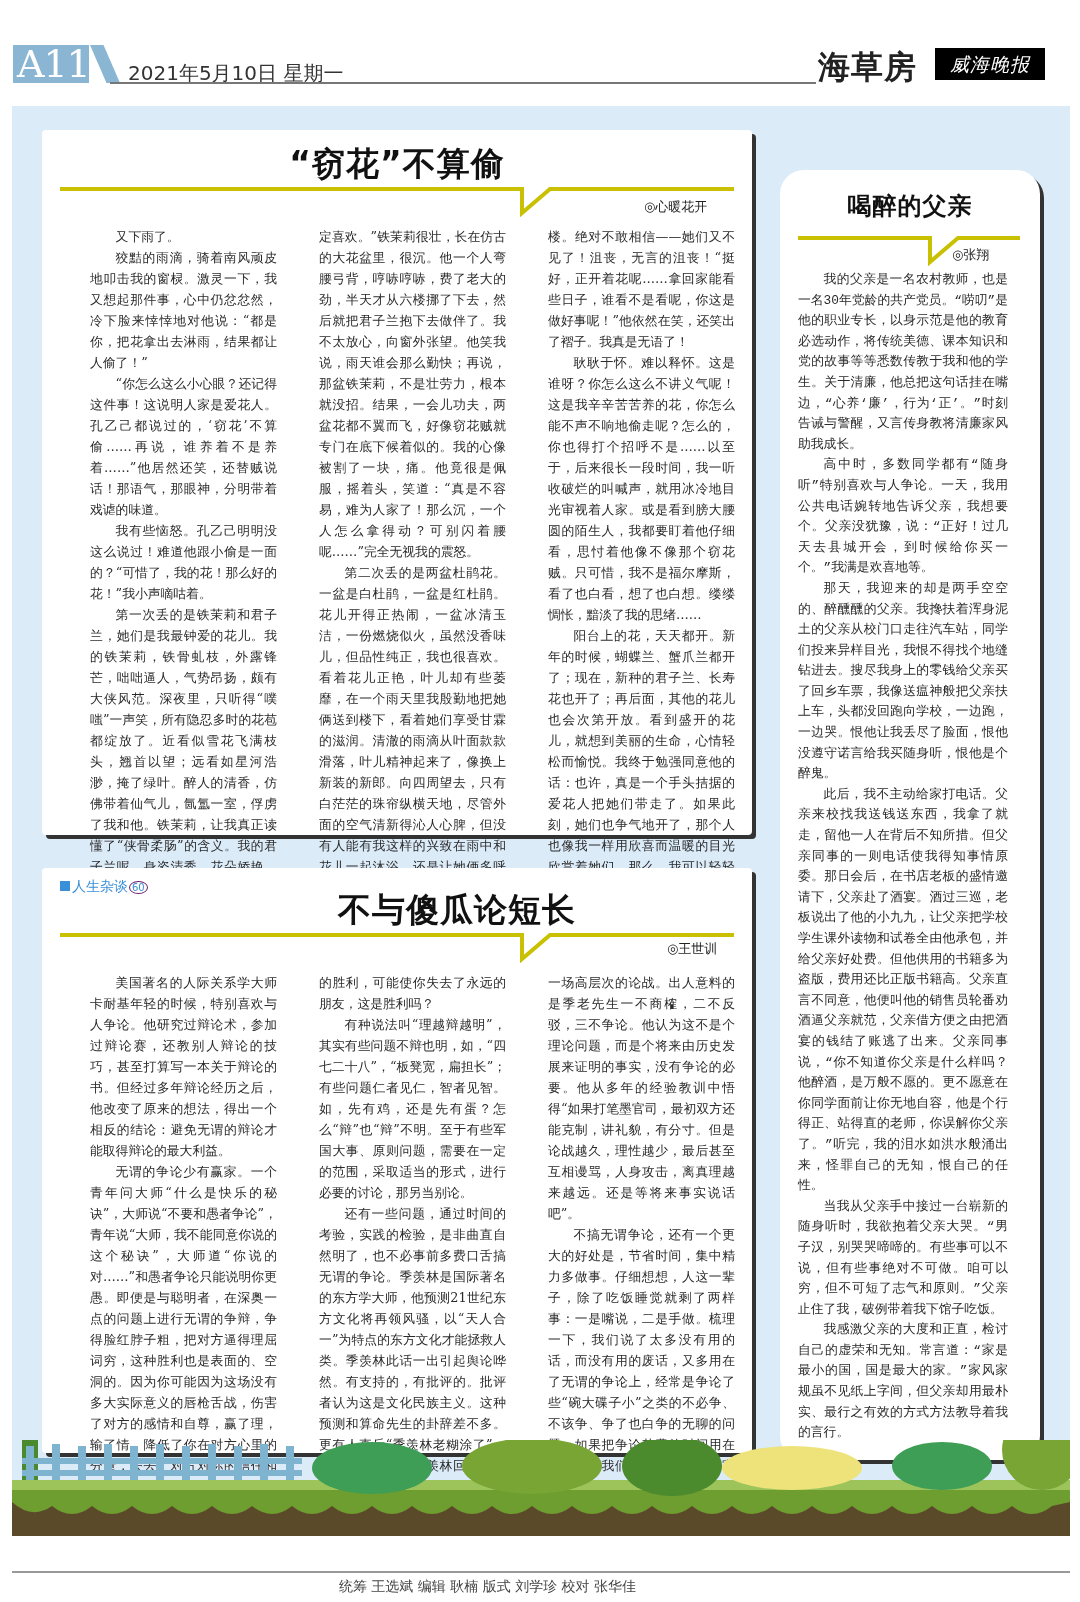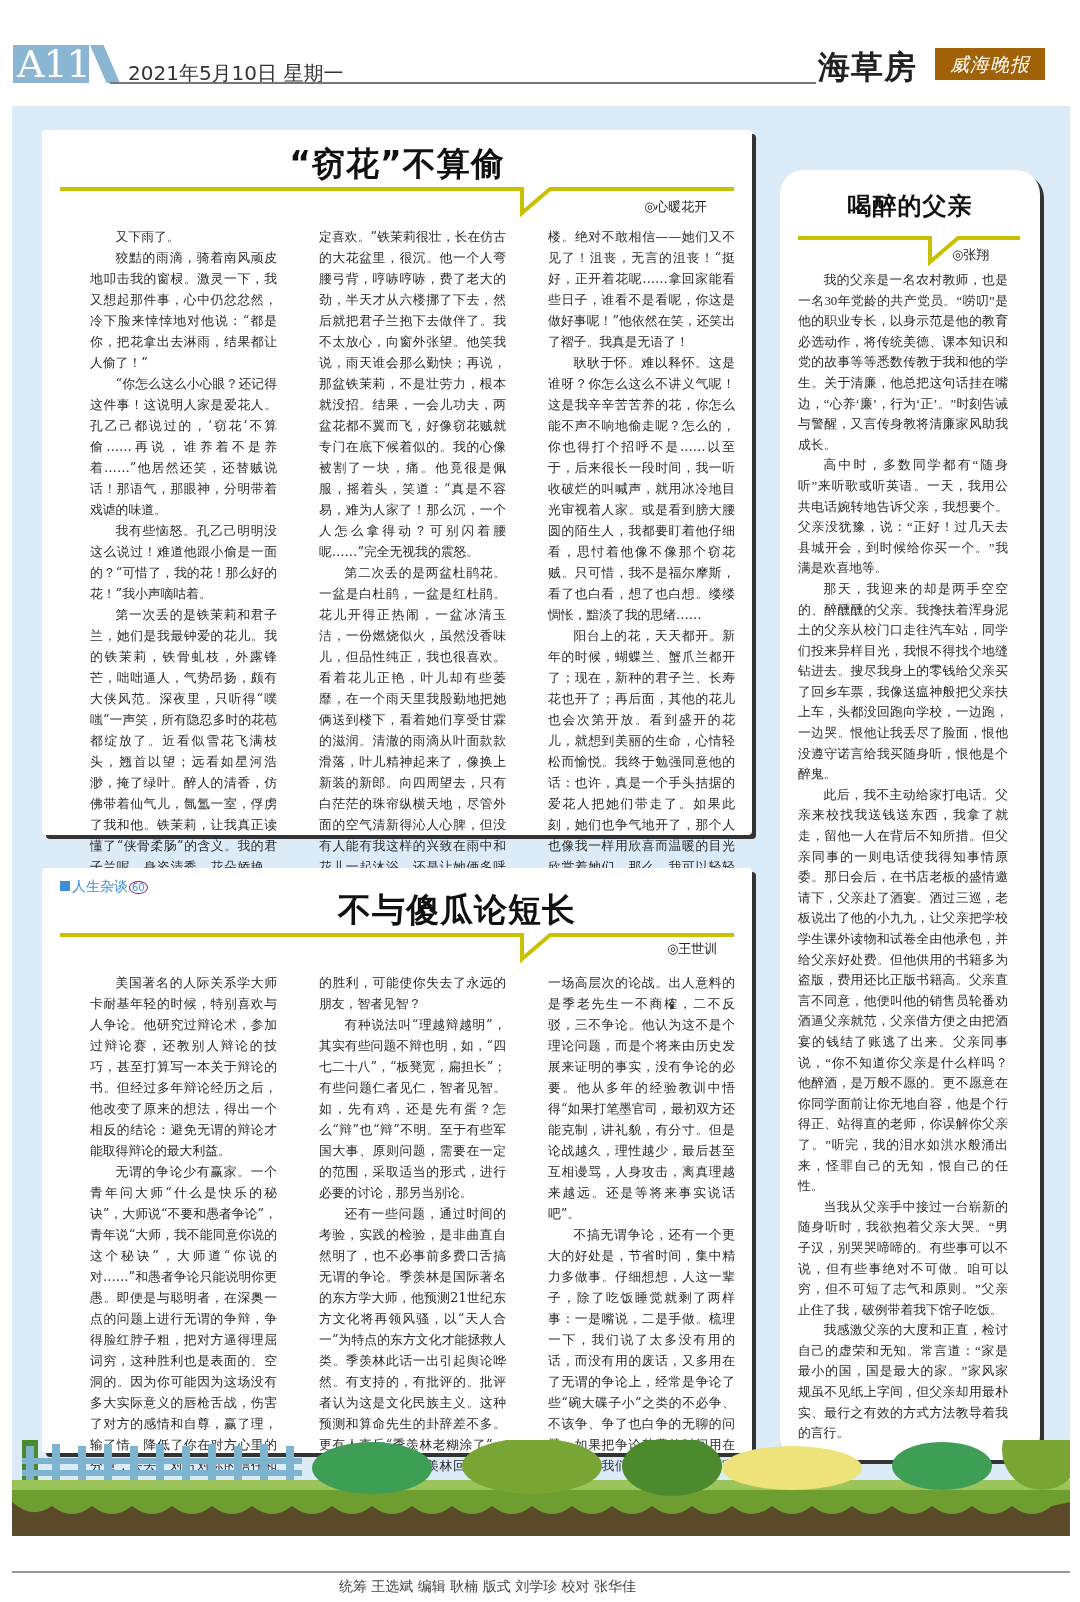--- a/index.html
+++ b/index.html
@@ -8,21 +8,21 @@
 
   
   .masthead { position: absolute; left: 0; top: 0; width: 1080px; height: 100px; }
   .page-no { position: absolute; left: 13px; top: 45px; width: 76px; height: 38px; background: #8ab6d3;
              color: #fff; font-family: "DejaVu Serif", serif; font-size: 38px; line-height: 38px; padding-left: 4px; letter-spacing: -1px; }
   .page-slash { position: absolute; left: 90px; top: 45px; width: 30px; height: 38px; background: #8ab6d3;
                 clip-path: polygon(0 0, 45% 0, 100% 100%, 55% 100%); }
   .date { position: absolute; left: 128px; top: 60px; font-size: 20px; color: #333; }
   .head-line { position: absolute; left: 110px; top: 82px; width: 706px; height: 2px; background: #777; }
   .section-name { position: absolute; left: 818px; top: 46px; font-size: 32px; font-weight: bold; color: #222; letter-spacing: 1px; }
-  .logo { position: absolute; left: 935px; top: 48px; width: 110px; height: 32px; background: #a16207;
+  .logo { position: absolute; left: 935px; top: 48px; width: 110px; height: 32px; background: #000000;
           color: #fff; font-family: "DejaVu Serif", serif; font-size: 19px; line-height: 32px; text-align: center; font-style: italic; letter-spacing: 1px; }
 
   
   .bg-panel { position: absolute; left: 12px; top: 106px; width: 1058px; height: 1430px; background: #dcebf8; }
 
   
   .card { position: absolute; background: #fff; border-radius: 4px; box-shadow: 4px 4px 0 #333; }
   .card1 { left: 42px; top: 130px; width: 710px; height: 705px; }
   .card2 { left: 42px; top: 868px; width: 710px; height: 585px; }
   .card3 { left: 780px; top: 170px; width: 260px; height: 1290px; border-radius: 24px; }
@@ -31,21 +31,21 @@
   .rule { position: absolute; height: 4px; background: #c8c000; }
   .notch { position: absolute; width: 40px; height: 30px; }
   .byline { position: absolute; font-size: 13px; color: #222; }
   .col-tag { position: absolute; font-size: 14px; color: #3a8fd8; }
   .col-tag .sq { display: inline-block; width: 10px; height: 10px; background: #3a8fd8; margin-right: 2px; }
 
   .cols { position: absolute; display: flex; gap: 12px; }
   .col { width: 217px; font-family: "DejaVu Serif", serif; font-size: 12.8px; line-height: 21px; color: #2a2a2a; text-align: justify; }
   .col p { text-indent: 2em; margin-left: 30px; }
   .col p.cont { text-indent: 0; }
-  .rcol { width: 210px; font-family: Liberation Serif, serif; font-size: 12.8px; line-height: 20.6px; color: #2a2a2a; text-align: justify; }
+  .rcol { width: 210px; font-family: Liberation Mono, monospace; font-size: 12.8px; line-height: 20.6px; color: #2a2a2a; text-align: justify; }
   .rcol p { text-indent: 2em; }
 
   
   .scenery { position: absolute; left: 12px; top: 1440px; width: 1058px; height: 96px; }
   .footer-line { position: absolute; left: 12px; top: 1571px; width: 1058px; height: 2px; background: #999; }
   .credits { position: absolute; left: 0; top: 1578px; width: 975px; text-align: center; font-size: 14px; color: #444; }
 </style>
 </head>
 <body>
 
@@ -99,42 +99,42 @@
     <polyline points="0,4 4,4 4,28 32,4 48,4" fill="none" stroke="#c8c000" stroke-width="4"></polyline>
   </svg>
   <div class="rule" style="left:522px; top:65px; width:170px;"></div>
   <div class="byline" style="left:625px; top:72px;">◎王世训</div>
   <div class="cols" style="left:18px; top:104px;">
     <div class="col">
       <p>美国著名的人际关系学大师卡耐基年轻的时候，特别喜欢与人争论。他研究过辩论术，参加过辩论赛，还教别人辩论的技巧，甚至打算写一本关于辩论的书。但经过多年辩论经历之后，他改变了原来的想法，得出一个相反的结论：避免无谓的辩论才能取得辩论的最大利益。</p>
       <p>无谓的争论少有赢家。一个青年问大师“什么是快乐的秘诀”，大师说“不要和愚者争论”，青年说“大师，我不能同意你说的这个秘诀”，大师道“你说的对……”和愚者争论只能说明你更愚。即便是与聪明者，在深奥一点的问题上进行无谓的争辩，争得脸红脖子粗，把对方逼得理屈词穷，这种胜利也是表面的、空洞的。因为你可能因为这场没有多大实际意义的唇枪舌战，伤害了对方的感情和自尊，赢了理，输了情，降低了你在对方心里的分量，失去了对方对你的信任和尊重。一时表面</p>
     </div>
     <div class="col">
-      <p class="cont">的胜利，可能使你失去了永远的朋友，智者见智？</p>
+      <p class="cont">的胜利，可能使你失去了永远的朋友，这是胜利吗？</p>
       <p>有种说法叫“理越辩越明”，其实有些问题不辩也明，如，“四七二十八”，“板凳宽，扁担长”；有些问题仁者见仁，智者见智。如，先有鸡，还是先有蛋？怎么“辩”也“辩”不明。至于有些军国大事、原则问题，需要在一定的范围，采取适当的形式，进行必要的讨论，那另当别论。</p>
       <p>还有一些问题，通过时间的考验，实践的检验，是非曲直自然明了，也不必事前多费口舌搞无谓的争论。季羡林是国际著名的东方学大师，他预测21世纪东方文化将再领风骚，以“天人合一”为特点的东方文化才能拯救人类。季羡林此话一出引起舆论哗然。有支持的，有批评的。批评者认为这是文化民族主义。这种预测和算命先生的卦辞差不多。更有人直斥“季羡林老糊涂了”。于是，大伙等着季羡林回应，等着</p>
     </div>
     <div class="col">
       <p class="cont">一场高层次的论战。出人意料的是季老先生一不商榷，二不反驳，三不争论。他认为这不是个理论问题，而是个将来由历史发展来证明的事实，没有争论的必要。他从多年的经验教训中悟得“如果打笔墨官司，最初双方还能克制，讲礼貌，有分寸。但是论战越久，理性越少，最后甚至互相谩骂，人身攻击，离真理越来越远。还是等将来事实说话吧”。</p>
       <p>不搞无谓争论，还有一个更大的好处是，节省时间，集中精力多做事。仔细想想，人这一辈子，除了吃饭睡觉就剩了两样事：一是嘴说，二是手做。梳理一下，我们说了太多没有用的话，而没有用的废话，又多用在了无谓的争论上，经常是争论了些“碗大碟子小”之类的不必争、不该争、争了也白争的无聊的问题。如果把争论花费的时间用在做事上，我们的事业也许会更富有成效，我们的人生也许会更加灿烂辉煌。</p>
     </div>
   </div>
 </div>
 
 <div class="card card3">
   <div class="title" style="left:0; top:20px; width:260px; font-size:24px;">喝醉的父亲</div>
   <div class="rule" style="left:18px; top:66px; width:130px;"></div>
   <svg class="notch" style="left:146px; top:64px; width:48px; height:32px;" viewBox="0 0 48 32">
     <polyline points="0,4 4,4 4,28 32,4 48,4" fill="none" stroke="#c8c000" stroke-width="4"></polyline>
   </svg>
   <div class="rule" style="left:192px; top:66px; width:48px;"></div>
   <div class="byline" style="left:172px; top:76px;">◎张翔</div>
   <div class="rcol" style="position:absolute; left:18px; top:100px;">
     <p>我的父亲是一名农村教师，也是一名30年党龄的共产党员。“唠叨”是他的职业专长，以身示范是他的教育必选动作，将传统美德、课本知识和党的故事等等悉数传教于我和他的学生。关于清廉，他总把这句话挂在嘴边，“心养‘廉’，行为‘正’。”时刻告诫与警醒，又言传身教将清廉家风助我成长。</p>
-    <p>高中时，多数同学都有“随身听”来听歌或听英语。一天，我用公共电话婉转地告诉父亲，我想要个。父亲没犹豫，说：“正好！过几天去县城开会，到时候给你买一个。”我满是欢喜地等。</p>
+    <p>高中时，多数同学都有“随身听”特别喜欢与人争论。一天，我用公共电话婉转地告诉父亲，我想要个。父亲没犹豫，说：“正好！过几天去县城开会，到时候给你买一个。”我满是欢喜地等。</p>
     <p>那天，我迎来的却是两手空空的、醉醺醺的父亲。我搀扶着浑身泥土的父亲从校门口走往汽车站，同学们投来异样目光，我恨不得找个地缝钻进去。搜尽我身上的零钱给父亲买了回乡车票，我像送瘟神般把父亲扶上车，头都没回跑向学校，一边跑，一边哭。恨他让我丢尽了脸面，恨他没遵守诺言给我买随身听，恨他是个醉鬼。</p>
     <p>此后，我不主动给家打电话。父亲来校找我送钱送东西，我拿了就走，留他一人在背后不知所措。但父亲同事的一则电话使我得知事情原委。那日会后，在书店老板的盛情邀请下，父亲赴了酒宴。酒过三巡，老板说出了他的小九九，让父亲把学校学生课外读物和试卷全由他承包，并给父亲好处费。但他供用的书籍多为盗版，费用还比正版书籍高。父亲直言不同意，他便叫他的销售员轮番劝酒逼父亲就范，父亲借方便之由把酒宴的钱结了账逃了出来。父亲同事说，“你不知道你父亲是什么样吗？他醉酒，是万般不愿的。更不愿意在你同学面前让你无地自容，他是个行得正、站得直的老师，你误解你父亲了。”听完，我的泪水如洪水般涌出来，怪罪自己的无知，恨自己的任性。</p>
     <p>当我从父亲手中接过一台崭新的随身听时，我欲抱着父亲大哭。“男子汉，别哭哭啼啼的。有些事可以不说，但有些事绝对不可做。咱可以穷，但不可短了志气和原则。”父亲止住了我，破例带着我下馆子吃饭。</p>
     <p>我感激父亲的大度和正直，检讨自己的虚荣和无知。常言道：“家是最小的国，国是最大的家。”家风家规虽不见纸上字间，但父亲却用最朴实、最行之有效的方式方法教导着我的言行。</p>
   </div>
 </div>
 
 <svg class="scenery" viewBox="0 0 1058 96" preserveAspectRatio="none">
   <rect x="0" y="60" width="1058" height="36" fill="#5b4a2a"></rect>
   <path d="M0,62 Q20,80 40,66 Q60,82 80,66 Q100,82 120,66 Q140,82 160,66 Q180,82 200,66 Q220,82 240,66 Q260,82 280,66 Q300,82 320,66 Q340,82 360,66 Q380,82 400,66 Q420,82 440,66 Q460,82 480,66 Q500,82 520,66 Q540,82 560,66 Q580,82 600,66 Q620,82 640,66 Q660,82 680,66 Q700,82 720,66 Q740,82 760,66 Q780,82 800,66 Q820,82 840,66 Q860,82 880,66 Q900,82 920,66 Q940,82 960,66 Q980,82 1000,66 Q1020,82 1040,66 L1058,62 L1058,48 L0,48 Z" fill="#6f9e30"></path>

